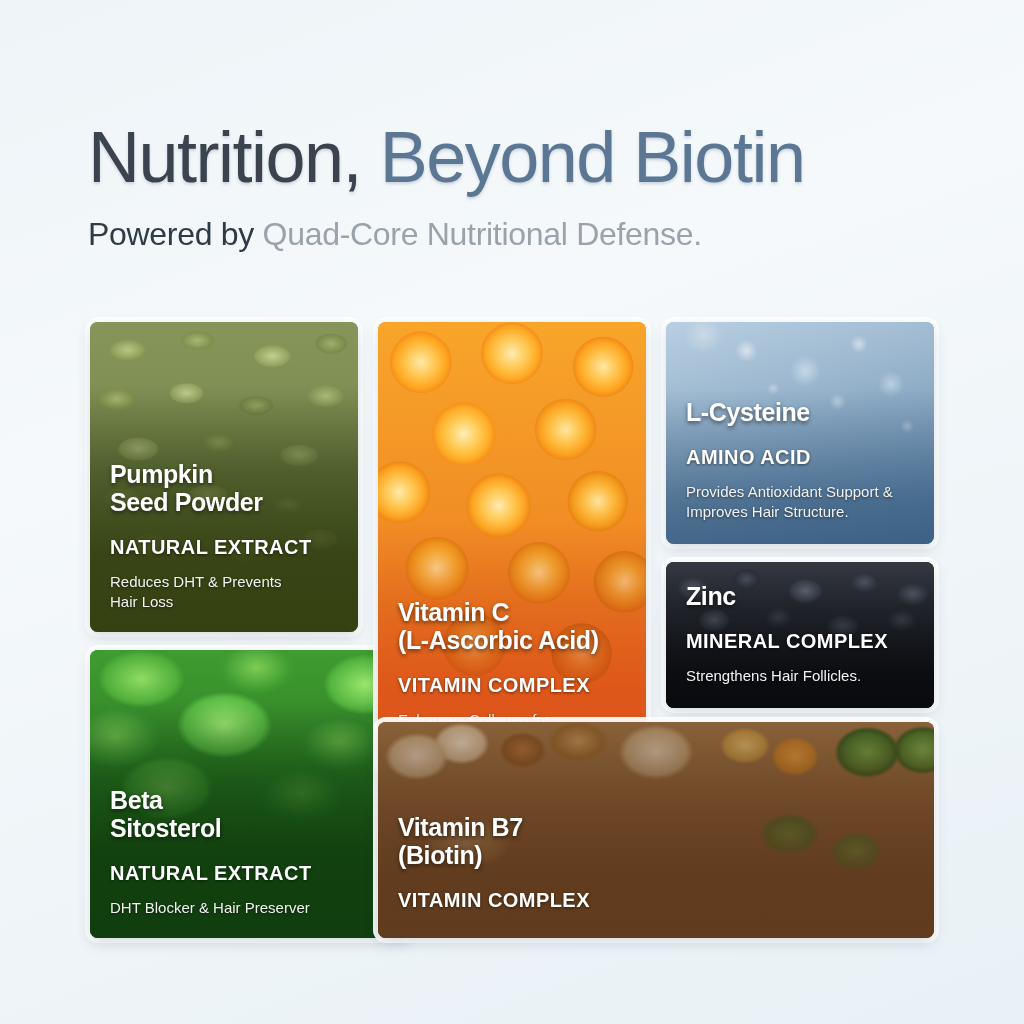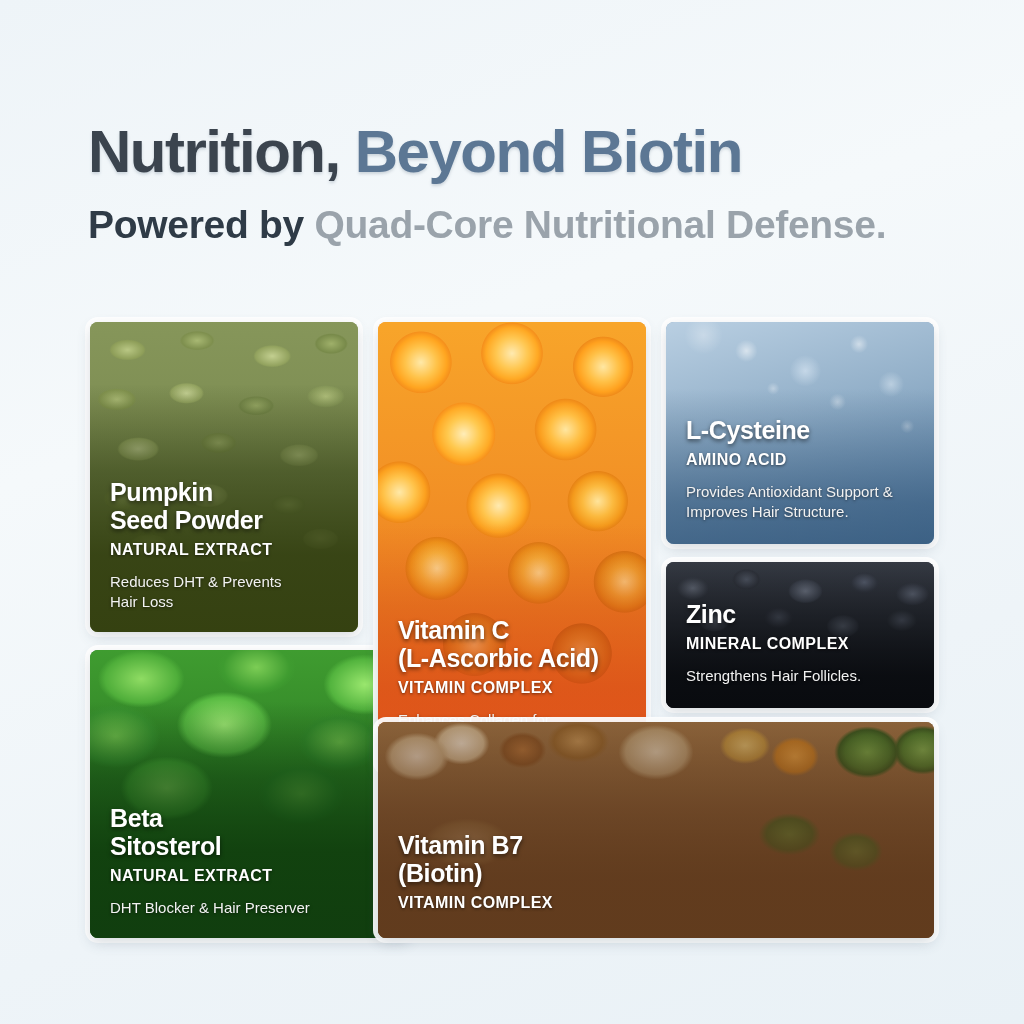--- a/index.html
+++ b/index.html
@@ -7,28 +7,28 @@
   body {
     font-family: "Liberation Sans", sans-serif;
     background: linear-gradient(160deg, #eef4f8 0%, #f5f9fb 35%, #eef4f8 70%, #e9f1f6 100%);
     overflow:hidden;
     position:relative;
   }
 
   
   #header { position:absolute; left:88px; top:120px; width:880px; }
   #title {
-    font-size:60px; font-weight:700; letter-spacing:-1.5px;
+    font-size:72px; font-weight:400; letter-spacing:-1.5px;
     line-height:1.05; white-space:nowrap;
     text-shadow: 0 2px 3px rgba(90,110,130,.25);
   }
   #title .t1 { color:#3b444e; }
   #title .t2 { color:#5c7794; }
   #subtitle {
-    margin-top:20px; font-size:39px; font-weight:700; letter-spacing:-0.3px;
+    margin-top:20px; font-size:32px; font-weight:400; letter-spacing:-0.3px;
     white-space:nowrap;
   }
   #subtitle .s1 { color:#2f3b47; }
   #subtitle .s2 { color:#9aa3ab; }
 
   
   #grid { position:absolute; left:90px; top:322px; width:844px; height:616px; }
 
   .card {
     position:absolute;
@@ -45,21 +45,21 @@
     padding:0 20px 20px 20px;
     color:#fff;
   }
   .c-title {
     font-size:25px; font-weight:800; line-height:1.12;
     letter-spacing:-0.4px;
     text-shadow: 0 2px 4px rgba(0,0,0,.55);
     white-space:pre-line;
   }
   .c-sub {
-    margin-top:7px; font-size:16px; font-weight:700;
+    margin-top:20px; font-size:20px; font-weight:700;
     letter-spacing:.45px;
     text-shadow: 0 1px 3px rgba(0,0,0,.55);
   }
   .c-desc {
     margin-top:13px; font-size:15px; font-weight:400; line-height:1.35;
     color:#f2f2f2;
     text-shadow: 0 1px 3px rgba(0,0,0,.55);
     white-space:pre-line;
   }
 

